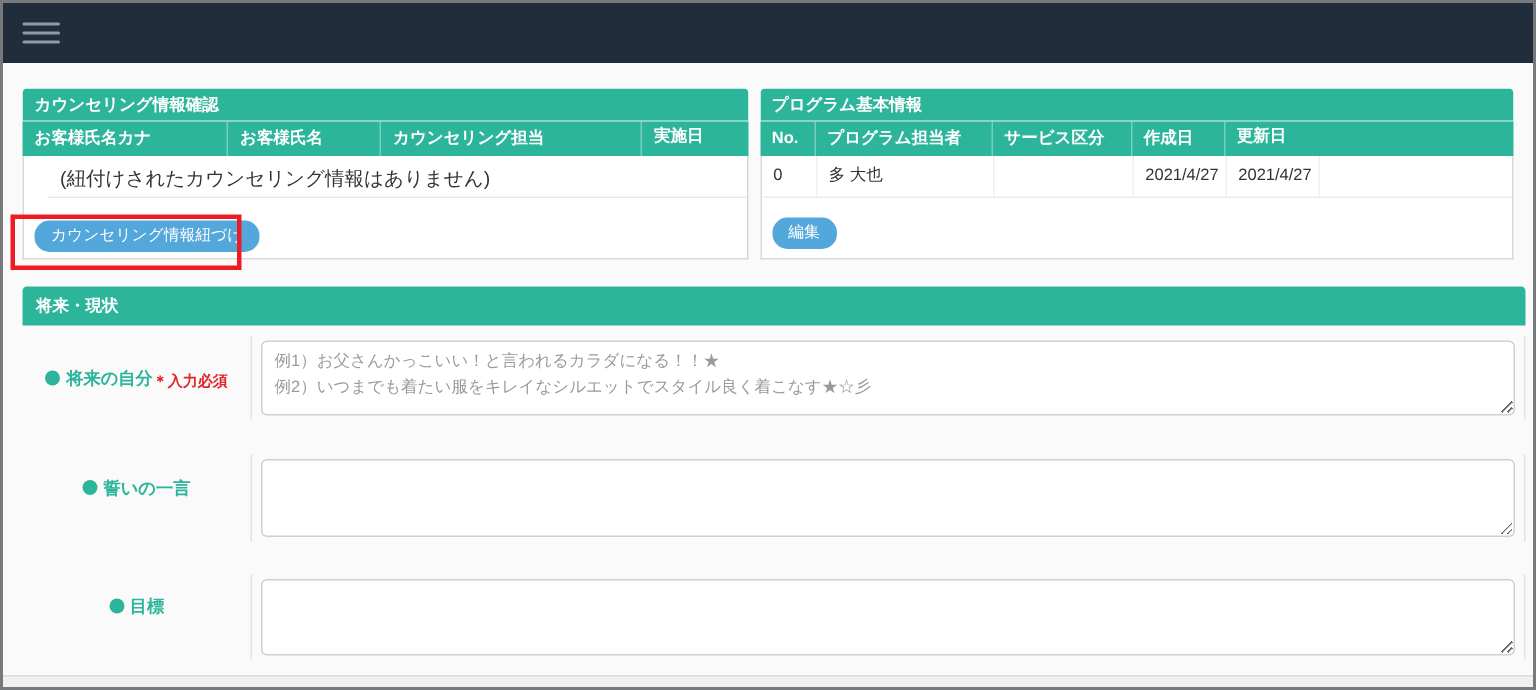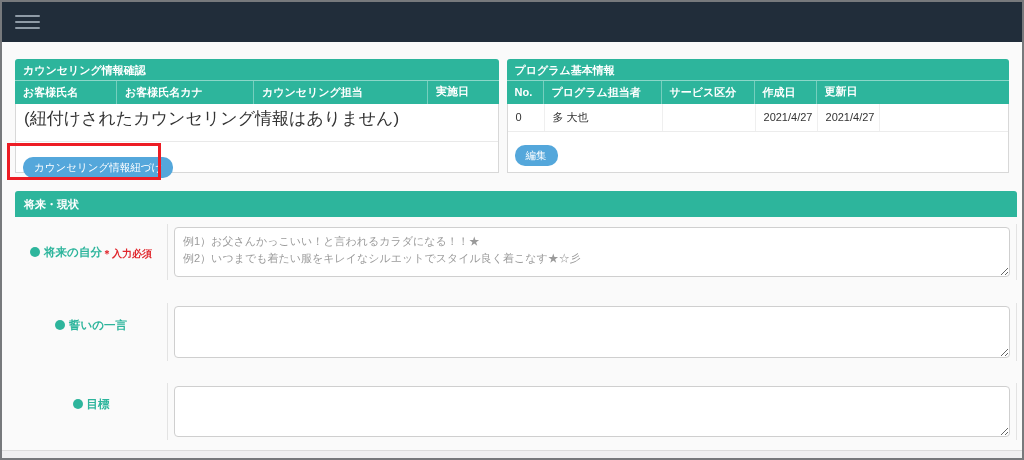--- a/index.html
+++ b/index.html
@@ -29,22 +29,22 @@
   .th {
     font-size:11px; font-weight:bold; color:#fff; line-height:23px;
     padding-left:8px; box-sizing:border-box;
     border-right:1px solid rgba(255,255,255,.35); overflow:hidden; white-space:nowrap;
   }
   .th:last-child { border-right:none;font-family:Liberation Mono, monospace; }
   .lc0{width:102px}.lc1{width:137px}.lc2{width:174px}.lc3{flex:1}
   .rc0{width:37px}.rc1{width:118px}.rc2{width:93px}.rc3{width:62px}.rc4{width:62px}.rc5{flex:1}
   .panel-body { border:1px solid #d8d8d8; border-top:none; height:68px; box-sizing:content-box; background:#fff; }
   .msg-row {
-    height:38px; line-height:29px; font-size:17px; color:#333;
-    padding-left:8px; border-bottom:1px solid #e9e9e9; box-sizing:border-box;
+    height:28px; line-height:29px; font-size:13px; color:#333;
+    padding-left:8px; border-bottom:1px solid #e9e9e9; box-sizing:border-box;margin-left:16px;
   }
   .data-row { display:flex; height:28px; border-bottom:1px solid #ececec; box-sizing:border-box; }
   .td {
     font-size:11px; color:#333; line-height:27px; padding-left:8px;
     box-sizing:border-box; border-right:1px solid #efefef; overflow:hidden; white-space:nowrap;
   }
   .td:last-child { border-right:none; }
   .btn-area-left  { padding:15px 0 0 7px; }
   .btn-area-right { padding:13px 0 0 7px; }
   .pill-btn {
@@ -111,22 +111,22 @@
     </div>
   </div>
 
   <div class="content">
 
     <div class="top-row">
 
       <div class="panel left">
         <div class="panel-title">カウンセリング情報確認</div>
         <div class="thead">
+          <div class="th lc1">お客様氏名カナ</div>
           <div class="th lc0">お客様氏名</div>
-          <div class="th lc1">お客様氏名カナ</div>
           <div class="th lc2">カウンセリング担当</div>
           <div class="th lc3">実施日</div>
         </div>
         <div class="panel-body">
           <div class="msg-row">(紐付けされたカウンセリング情報はありません)</div>
           <div class="btn-area-left">
             <button class="pill-btn">カウンセリング情報紐づけ</button>
           </div>
         </div>
       </div>

